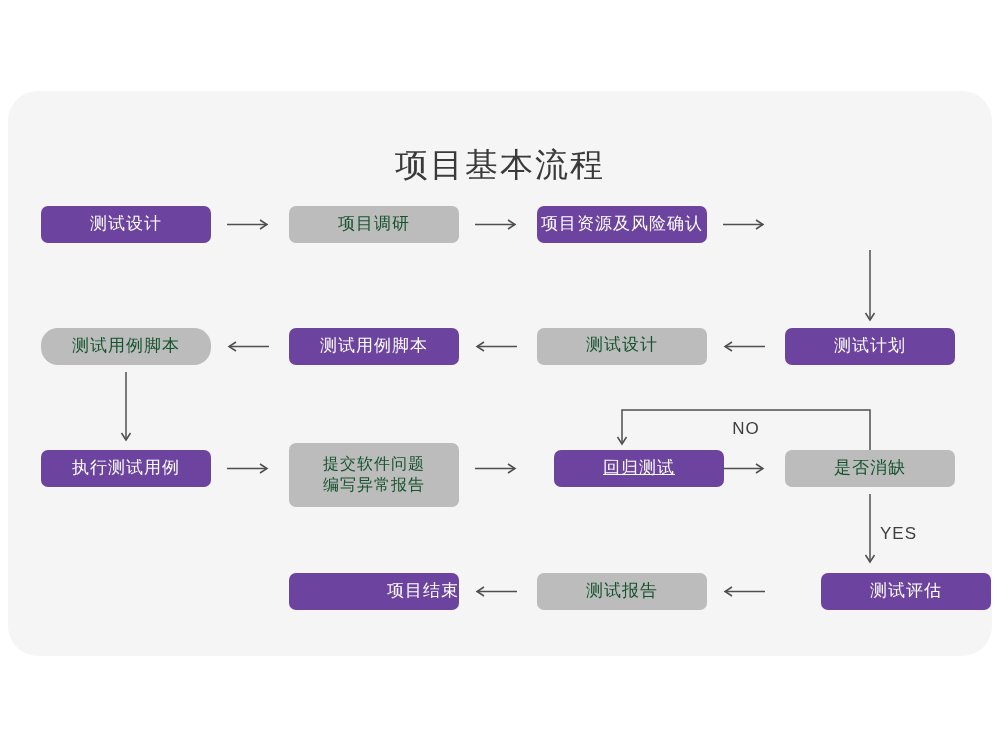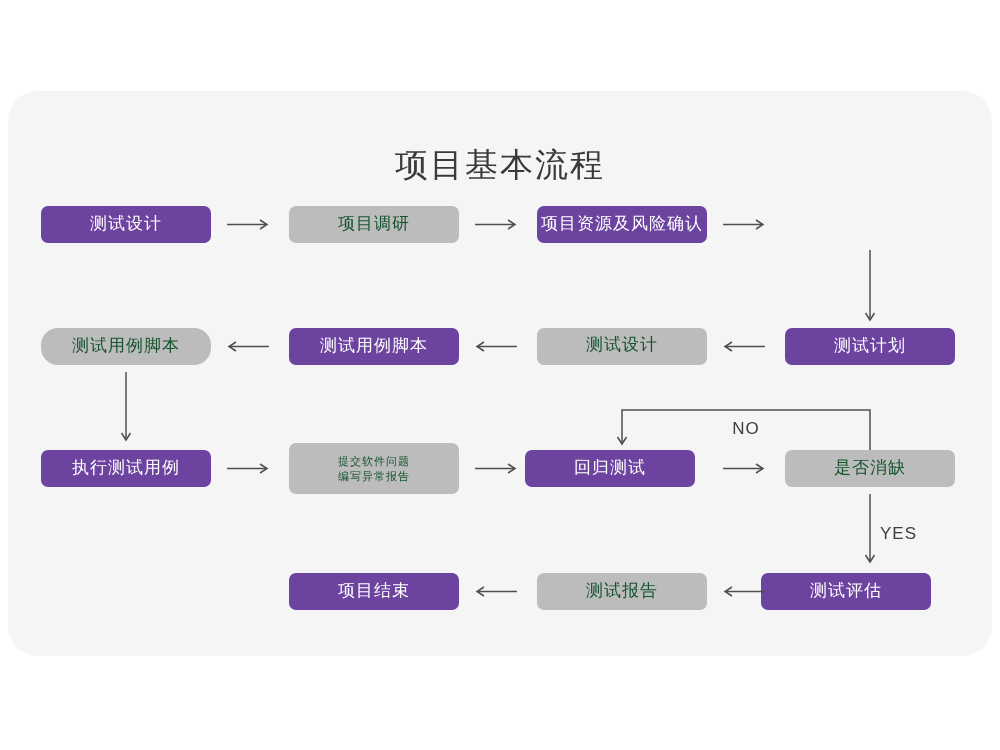--- a/index.html
+++ b/index.html
@@ -39,37 +39,37 @@
     flex-direction: column;
     align-items: center;
     justify-content: center;
     font-size: 17px;
     letter-spacing: 1px;
     line-height: 1.3;
     white-space: nowrap;
   }
   .node.purple { background: var(--purple, #6C439E); color: #FFFFFF; }
   .node.gray   { background: var(--gray, #BCBCBC); color: #14532d; }
-  .node.tall   { height: 51px; font-size: 11px; }
+  .node.tall   { height: 64px; font-size: 16px; }
   
   .r1c1 { left: 41px;  top: 206px; }
   .r1c2 { left: 289px; top: 206px; }
   .r1c3 { left: 537px; top: 206px; }
   .r1c4 { left: 785px; top: 206px; }
   .r2c1 { left: 41px;  top: 328px; border-radius: 17px; }
   .r2c2 { left: 289px; top: 328px; }
   .r2c3 { left: 537px; top: 328px; font-family: Liberation Mono, monospace; }
   .r2c4 { left: 785px; top: 328px; }
   .r3c1 { left: 41px;  top: 450px; }
   .r3c2 { left: 289px; top: 443px; }
-  .r3c3 { left: 525px; top: 450px; }
+  .r3c3 { left: 554px; top: 450px; text-decoration: underline; }
   .r3c4 { left: 785px; top: 450px; text-align: center; }
-  .r4c2 { left: 289px; top: 573px; }
+  .r4c2 { left: 289px; top: 573px; align-items: flex-end; }
   .r4c3 { left: 537px; top: 573px; }
-  .r4c4 { left: 761px; top: 573px; }
+  .r4c4 { left: 821px; top: 573px; }
   .edges {
     position: absolute;
     left: 0; top: 0;
     pointer-events: none;
   }
   .edges path {
     fill: none;
     stroke: var(--arrow, #4F4F4F);
     stroke-width: 1.5;
   }

